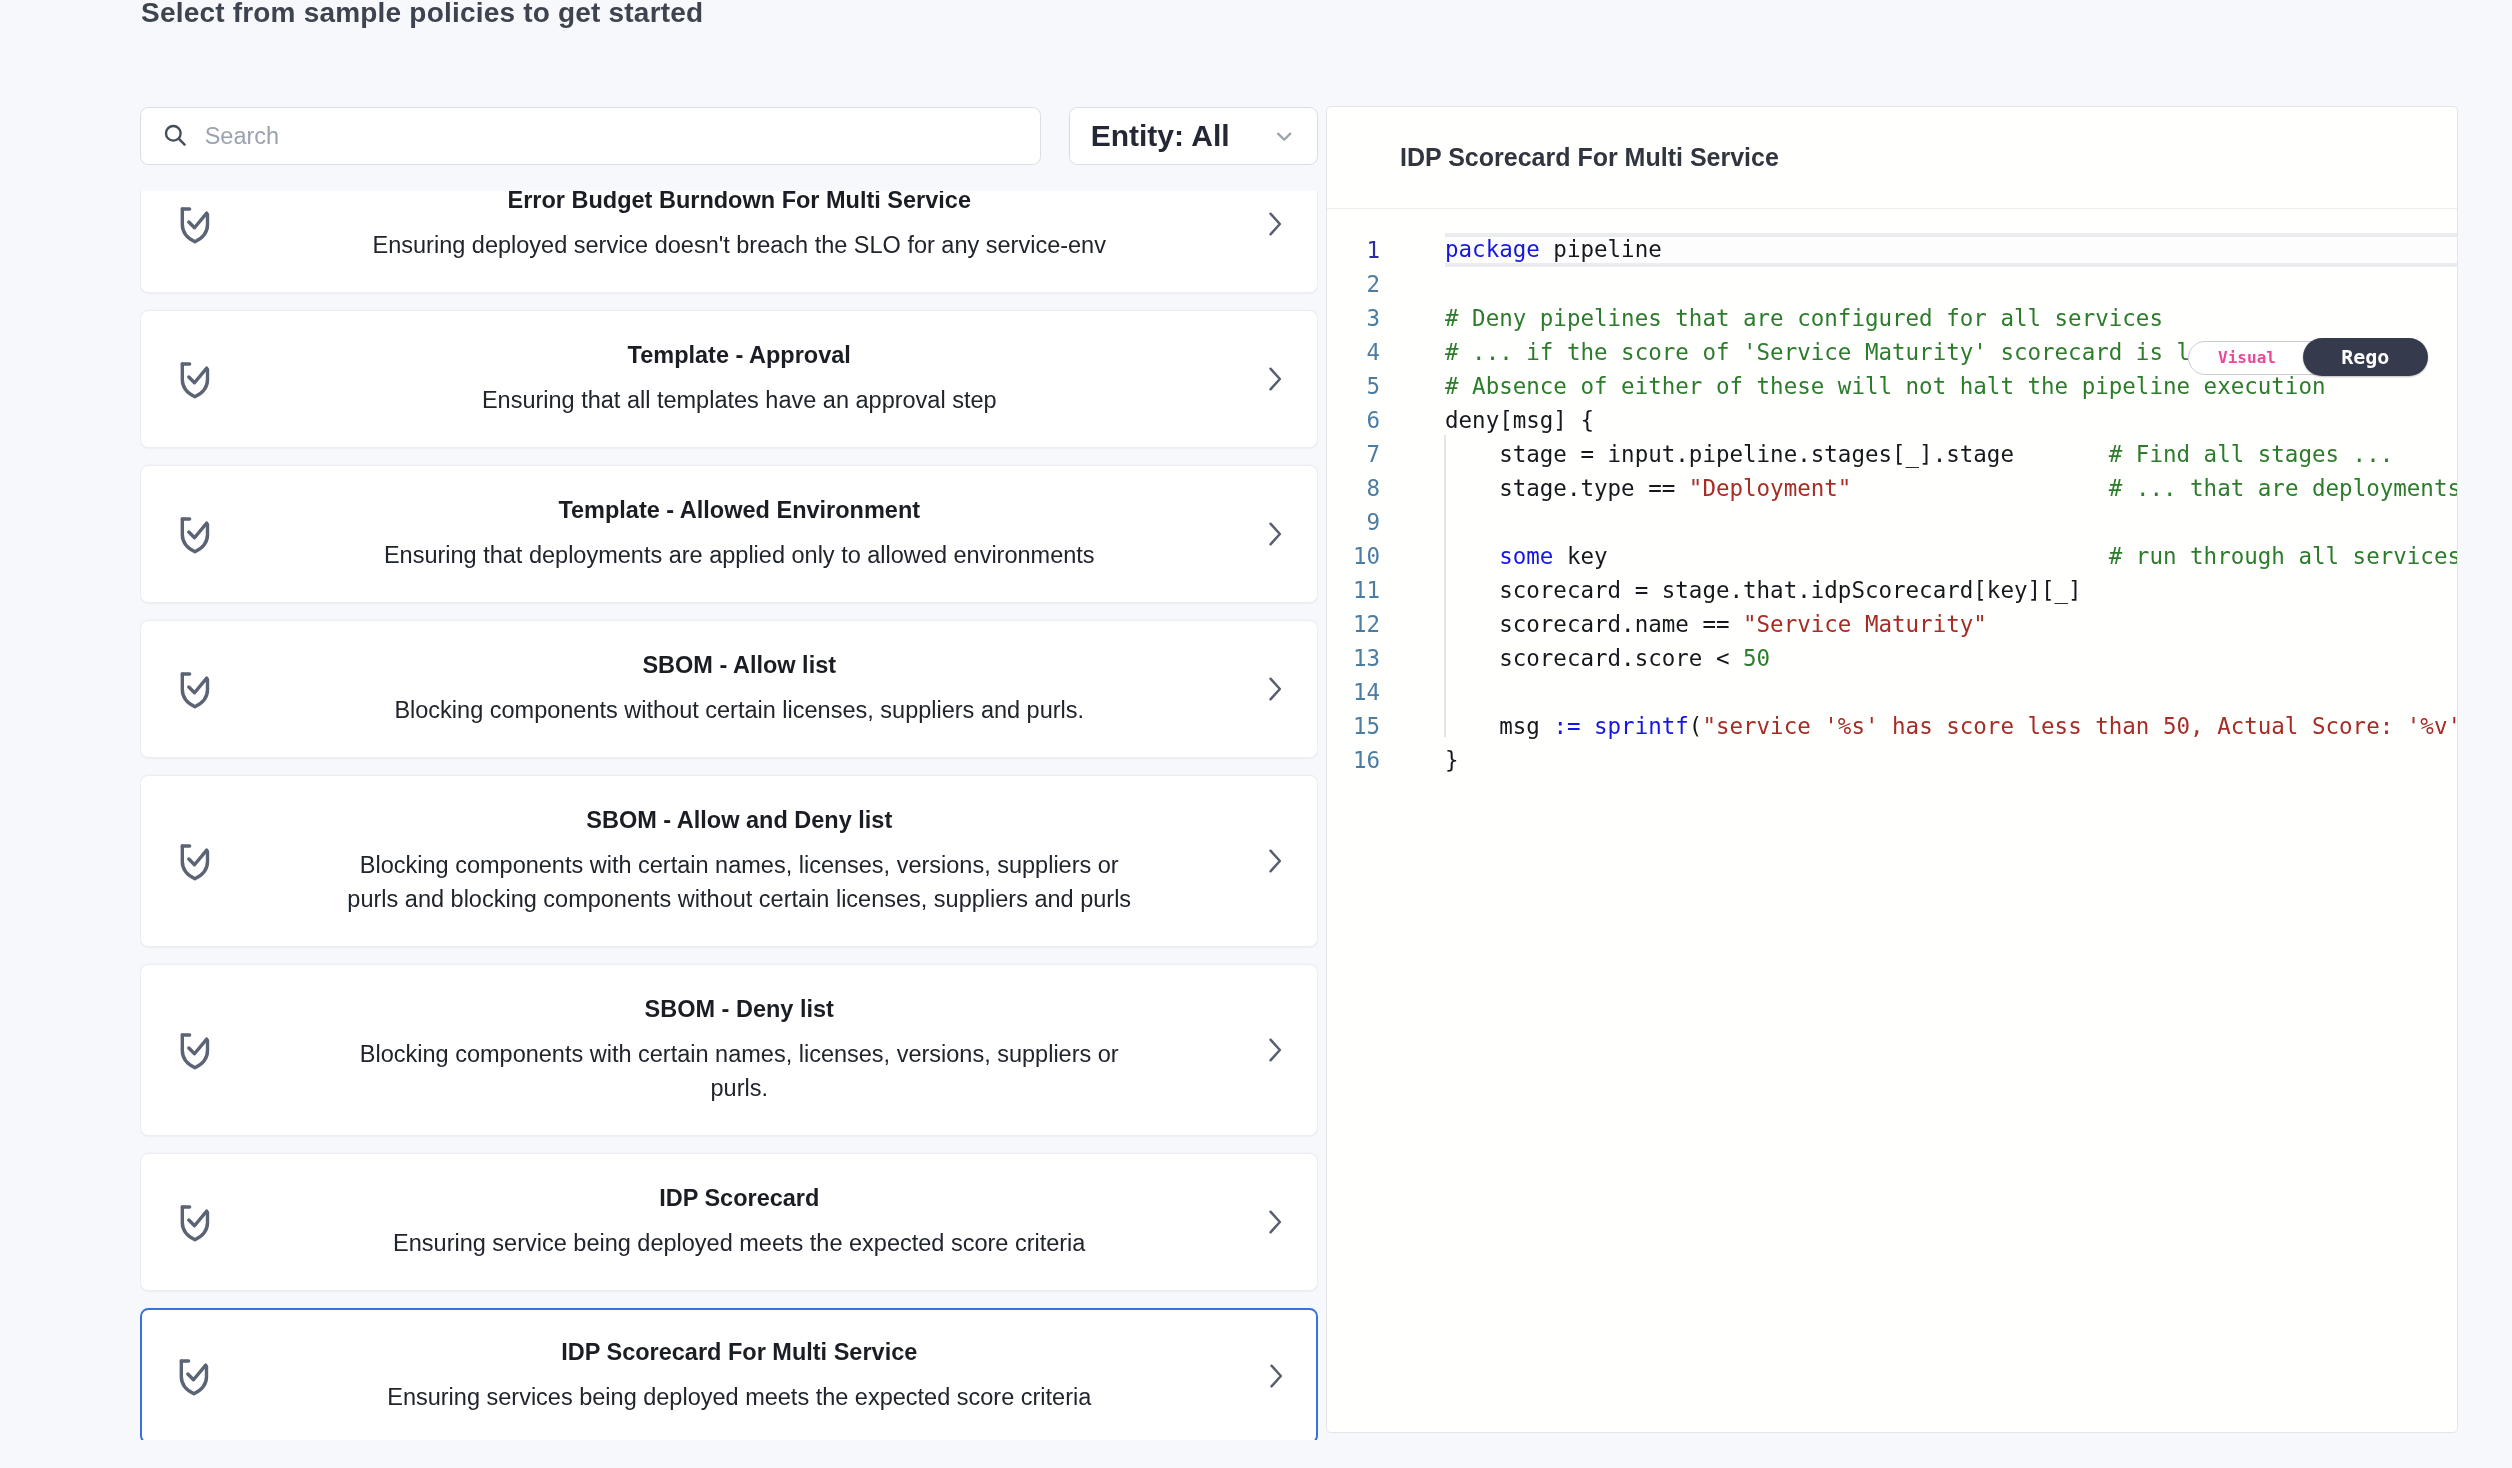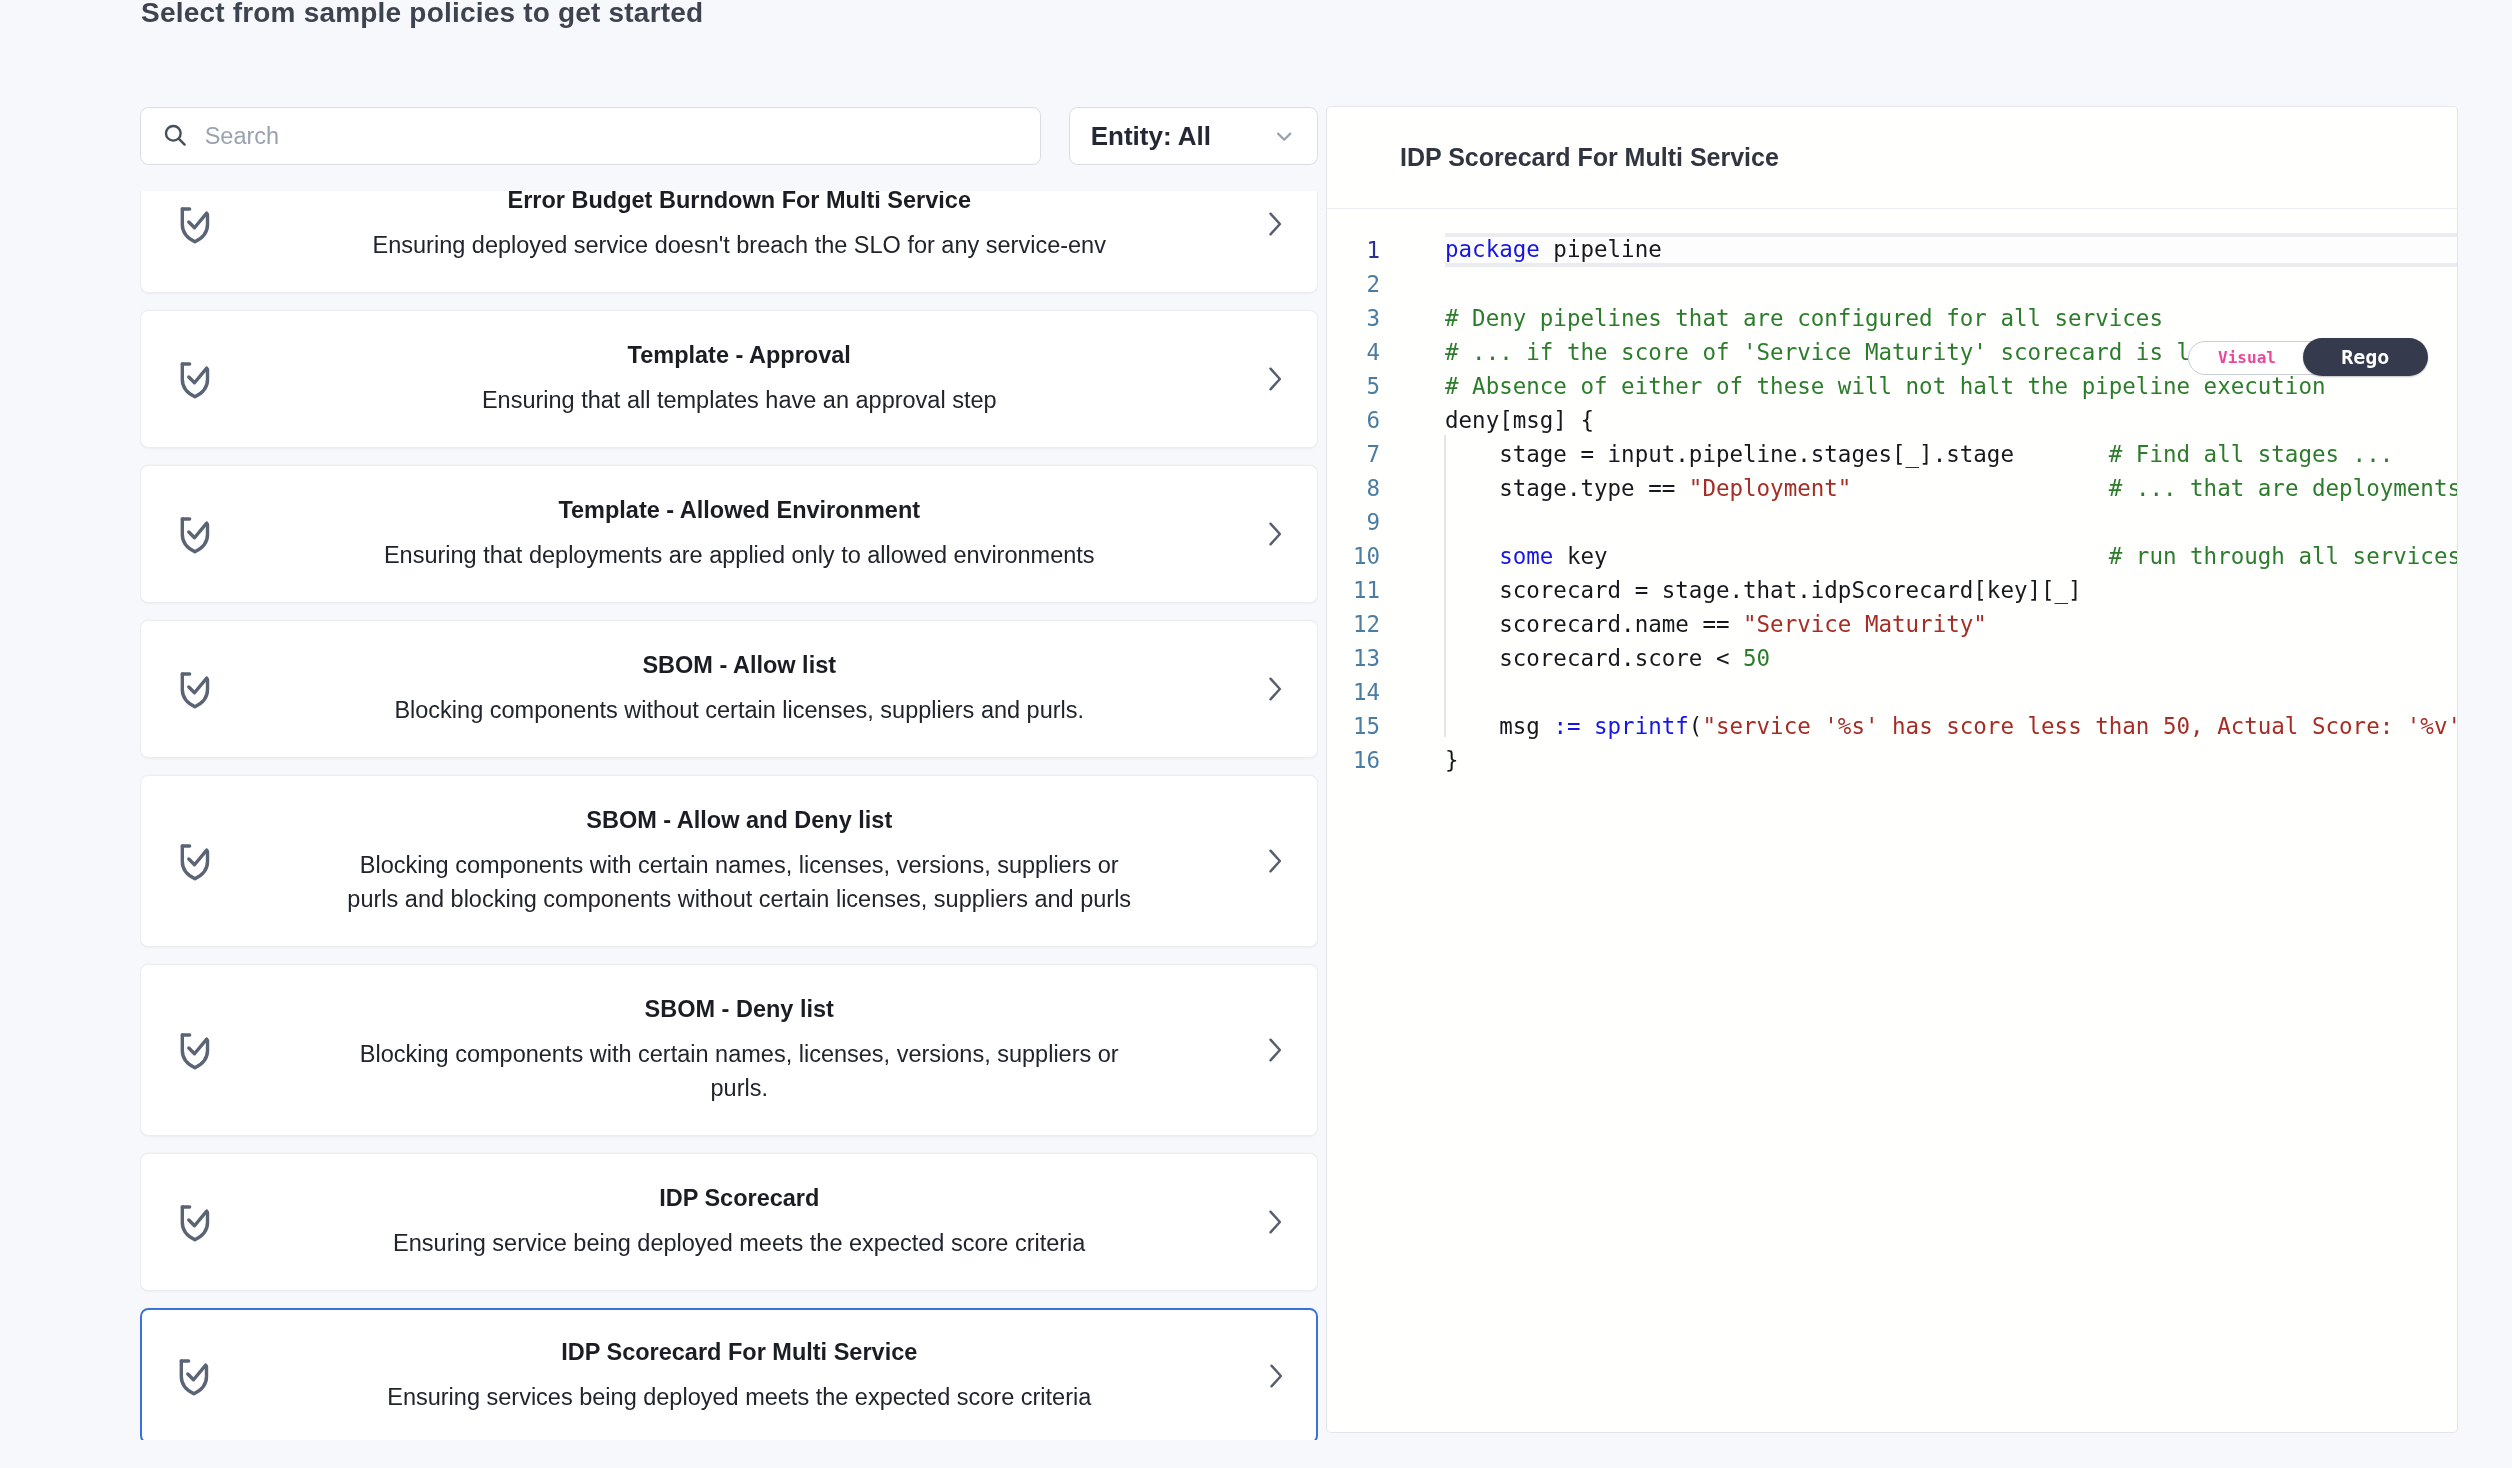--- a/index.html
+++ b/index.html
@@ -29,21 +29,21 @@
     border:none; outline:none; flex:1; font-size:23.5px; color:#b91c1c;
     font-family:"Liberation Sans", sans-serif; background:transparent;
   }
   .search-input::placeholder { color:#9ba2af; }
   .entity-select {
     position:absolute; left:929px; top:0; width:249px; height:58px;
     background:#fff; border:1.9px solid #d9dce2; border-radius:8.4px;
     display:flex; align-items:center; justify-content:space-between;
     padding:0 20.7px; cursor:pointer;
   }
-  .entity-label { font-size:26px; font-weight:700; color:#232834; }
+  .entity-label { font-size:30px; font-weight:700; color:#232834; }
   
   .policy-list {
     position:absolute; left:140px; top:191px; width:1178px; height:1249px;
     overflow:hidden; display:flex; flex-direction:column; gap:17px;text-align:center;
   }
   .policy-card {
     background:#fff; border:0.9px solid #ebedf0; border-radius:8.4px;
     box-shadow:0 0.9px 1.9px rgba(25,30,40,.05);
     display:flex; align-items:center;
     padding:30px 30px 30px 34px; flex:0 0 auto; cursor:pointer;

